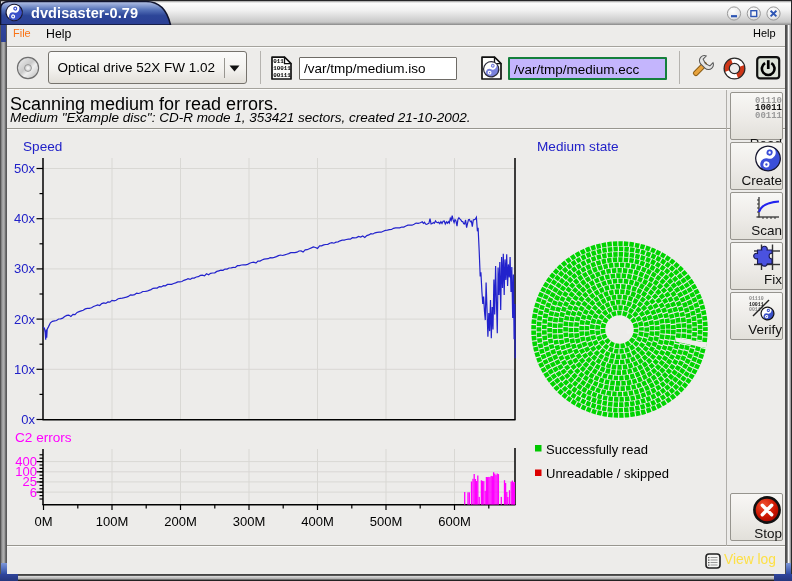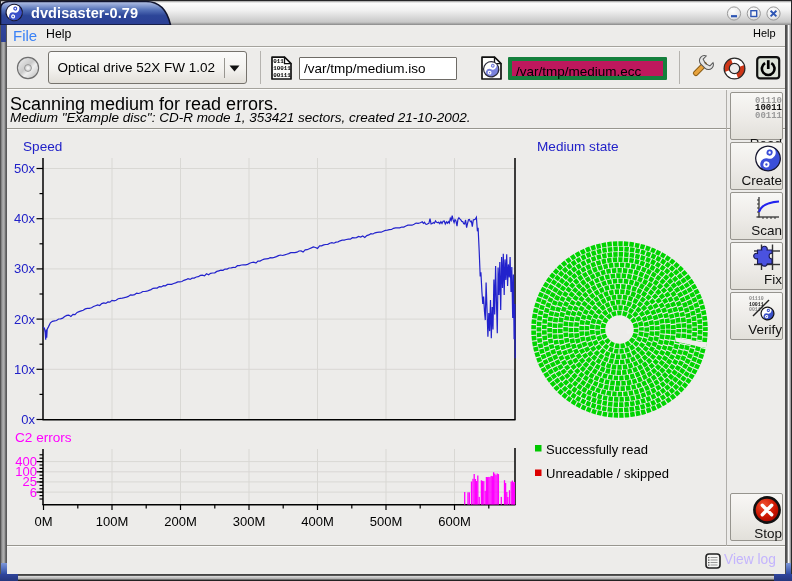--- a/index.html
+++ b/index.html
@@ -62,21 +62,21 @@
 
 <div class="abs" style="left:0;top:24.5px;width:7px;height:549.5px;background:linear-gradient(90deg,#3c3c3c 0,#9c9c9c 2px,#b2b2b2 4px,#595959 6px)"></div>
 <div class="abs" style="left:1px;top:24.5px;width:5px;height:17px;background:linear-gradient(#31469c,#2b3f94)"></div>
 <div class="abs" style="left:1px;top:563px;width:5.5px;height:11px;background:linear-gradient(#7d97d8,#2e4ba4)"></div>
 <div class="abs" style="left:785px;top:24.5px;width:7px;height:549.5px;background:linear-gradient(90deg,#4a4a4a 0,#585858 2px,#f8f8f8 3.5px,#9e9e9e 5.5px,#2a2a2a 6px)"></div>
 <div class="abs" style="left:785.5px;top:563px;width:5.5px;height:11px;background:linear-gradient(#7d97d8,#2e4ba4)"></div>
 <div class="abs" style="left:0;top:574px;width:792px;height:7px;background:linear-gradient(#3a3a3a 0,#555 1.5px,#d6d6d6 2.5px,#a8a8a8 5px,#222 6.2px)"></div>
 <div class="abs" style="left:0;top:574px;width:18px;height:7px;background:linear-gradient(#30459c,#26377e)"></div>
 <div class="abs" style="left:774px;top:574px;width:18px;height:7px;background:linear-gradient(#30459c,#26377e)"></div>
 
-<div class="abs" style="left:13px;top:27px;font-size:15px;color:#3b82f6">File</div>
+<div class="abs" style="left:13px;top:27px;font-size:11px;color:#f97316">File</div>
 <div class="abs" style="left:46px;top:27px;font-size:12.3px;color:#000">Help</div>
 <div class="abs" style="left:753px;top:27px;font-size:11px;color:#000">Help</div>
 <div class="abs" style="left:7px;top:45.5px;width:778px;height:1.2px;background:#a5a39d"></div>
 <div class="abs" style="left:7px;top:46.5px;width:778px;height:1px;background:#fbfbfa"></div>
 
 <svg class="abs" style="left:13px;top:53px" width="30" height="30" viewBox="0 0 30 30">
 <defs>
         <linearGradient id="cd" x1="0" y1="0" x2="1" y2="1">
           <stop offset="0" stop-color="#f4f4f4"></stop>
           <stop offset="0.45" stop-color="#c9c9c9"></stop>
@@ -118,21 +118,21 @@
 <circle cx="11.2" cy="13.2" r="7.6" fill="#ffffff"></circle>
 <path d="M 11.2 5.6 A 7.6 7.6 0 0 1 11.2 20.799999999999997 A 3.8 3.8 0 0 1 11.2 13.2 A 3.8 3.8 0 0 0 11.2 5.6 Z" fill="#7a82dc"></path>
 <circle cx="11.2" cy="9.399999999999999" r="1.9" fill="#7a82dc"></circle>
 <circle cx="11.2" cy="17.0" r="1.9" fill="#ffffff"></circle>
 <circle cx="11.2" cy="9.399999999999999" r="0.76" fill="#ffffff"></circle>
 <circle cx="11.2" cy="17.0" r="0.76" fill="#7a82dc"></circle>
 <circle cx="11.2" cy="13.2" r="7.6" fill="none" stroke="#2a2a3a" stroke-width="1.2"></circle>
 </g>
 </svg>
 
-<div class="abs" style="left:508px;top:56.5px;width:159px;height:23px;border:4px solid #15803d;background:#be185d;border-radius:1px">
+<div class="abs" style="left:508px;top:56.5px;width:159px;height:23px;border:2px solid #15803d;background:#c4b5fd;border-radius:1px">
   <div style="position:absolute;left:4px;top:3px;font-size:13.5px;color:#000">/var/tmp/medium.ecc</div>
 </div>
 
 <div class="abs" style="left:678.5px;top:51px;width:1.5px;height:33px;background:#b5b3af"></div>
 
 <svg class="abs" style="left:688px;top:55px" width="27" height="26" viewBox="0 0 27 26">
 <g transform="rotate(45 13 13)">
 <rect x="10.7" y="6" width="4.6" height="16.5" rx="1.8" fill="#e8a33d" stroke="#8a5a10" stroke-width="1"></rect>
 <path d="M8.2,0.8 C6.4,1.6 5.2,3.4 5.2,5.4 C5.2,8.1 7.4,10.3 10.1,10.3 L15.9,10.3 C18.6,10.3 20.8,8.1 20.8,5.4 C20.8,3.4 19.6,1.6 17.8,0.8 L17.8,5.2 L13,6.8 L8.2,5.2 Z" fill="#e6e6e6" stroke="#555" stroke-width="1"></path>
 </g>
@@ -325,21 +325,21 @@
         <line x1="5.5" y1="9.5" x2="12.5" y2="9.5"></line>
         <line x1="5.5" y1="12" x2="12.5" y2="12"></line>
       </g>
 <g fill="#333">
         <rect x="3.2" y="4" width="1.2" height="1.2"></rect>
         <rect x="3.2" y="6.5" width="1.2" height="1.2"></rect>
         <rect x="3.2" y="9" width="1.2" height="1.2"></rect>
         <rect x="3.2" y="11.5" width="1.2" height="1.2"></rect>
       </g>
 </svg>
-<div class="abs" style="left:724px;top:552px;font-size:13.8px;color:#c4b5fd">View log</div>
+<div class="abs" style="left:724px;top:552px;font-size:13.8px;color:#fde047">View log</div>
 
 <div class="abs" style="left:726px;top:89.5px;width:1px;height:456px;background:#b0aeaa"></div>
 
 <div class="btn" style="top:92px">
  <div style="font-family:'Liberation Mono',monospace;font-weight:bold;font-size:9px;line-height:7.4px;padding-top:5px;color:#999">01110<br><span style="color:#111">10011</span><br>00111</div>
  <div style="margin-top:16px">Read</div>
 </div>
 <div class="btn" style="top:142px">
  <svg width="28" height="27" viewBox="0 0 28 27" style="margin-top:2px">
         <g transform="rotate(15 14 13.5)">

